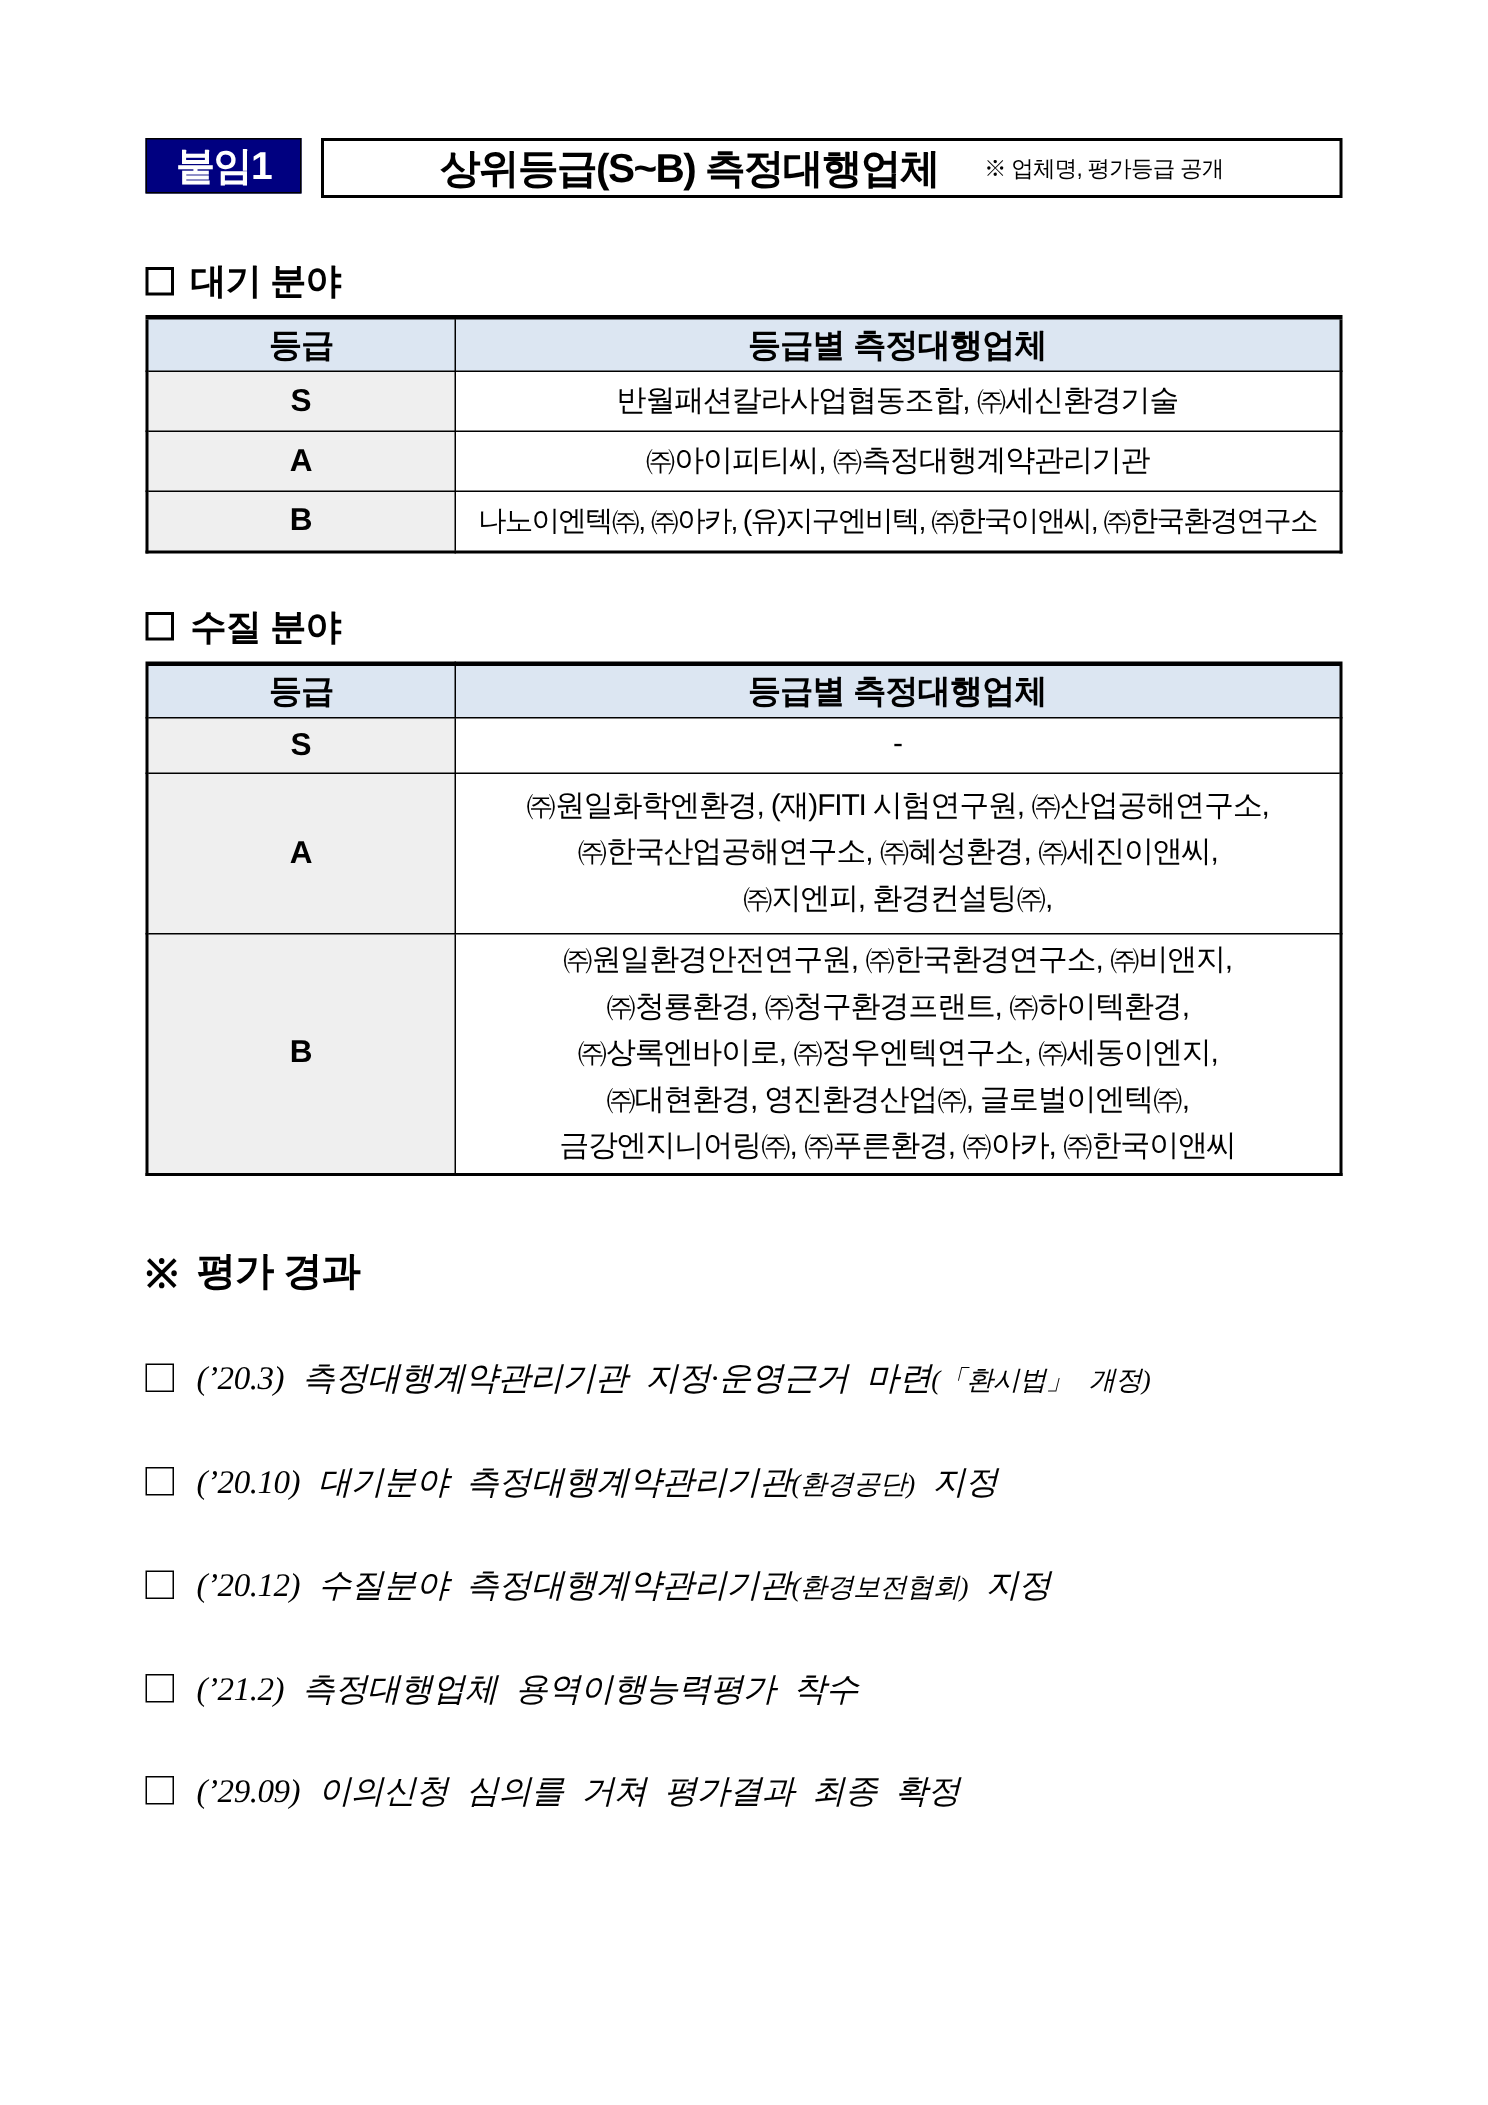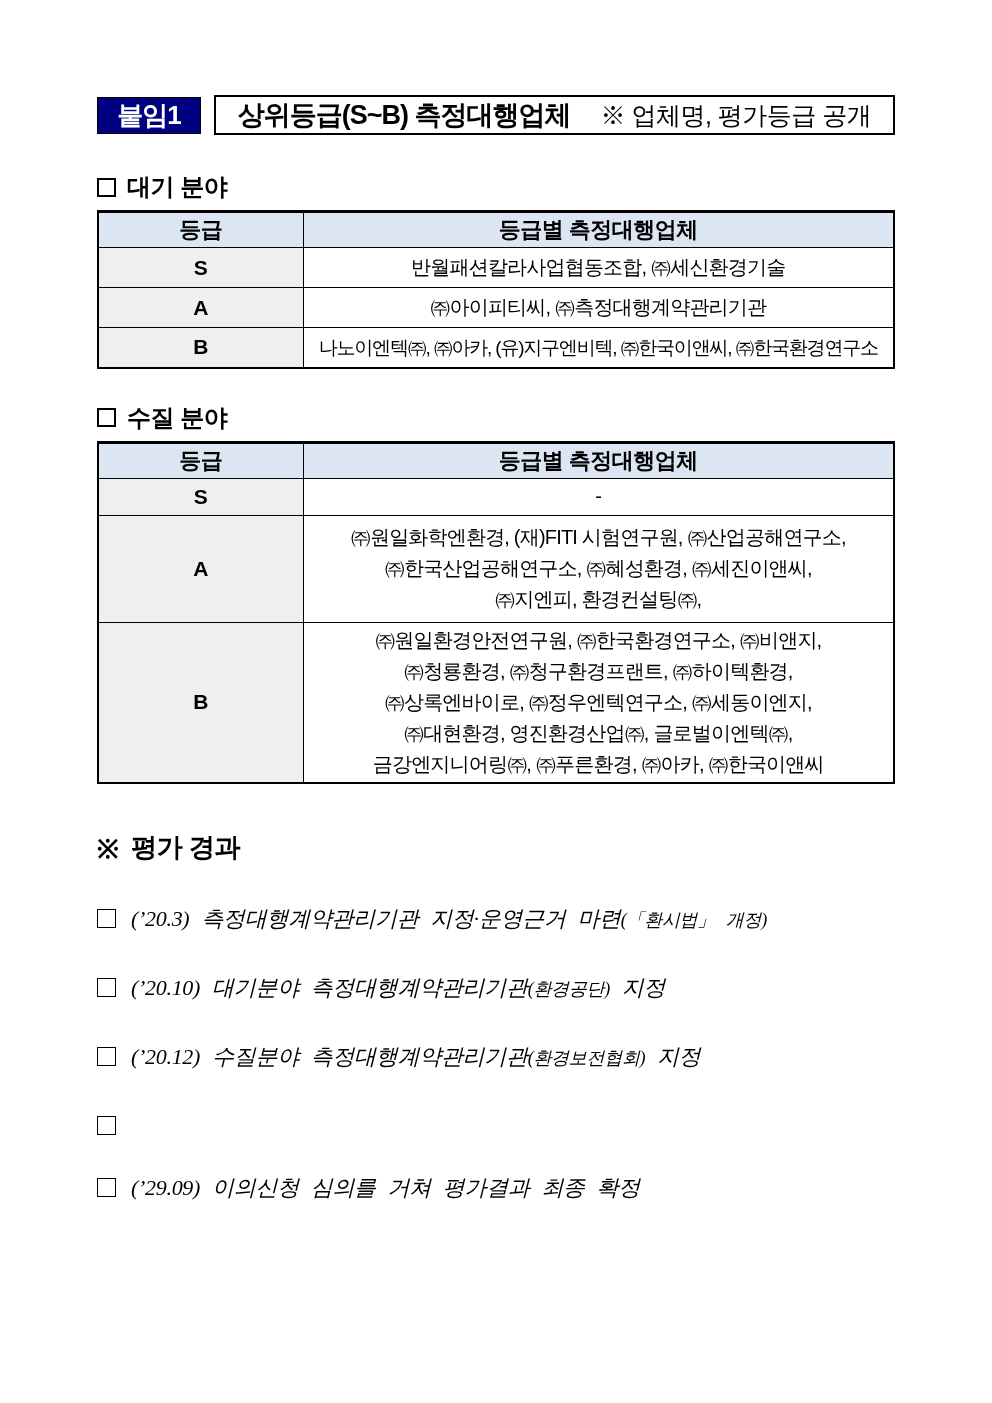--- a/index.html
+++ b/index.html
@@ -2,32 +2,32 @@
 <html><head>
 <meta charset="utf-8">
 <style>
   html,body{margin:0;padding:0;background:#ffffff;}
   .page{
     position:relative;width:992px;height:1403px;box-sizing:border-box;
     padding:92px 97px 0 97px;background:#ffffff;color:#000;
     font-family:"Liberation Sans",sans-serif;overflow:hidden;
   }
   
-  .attach-header{display:flex;align-items:center;gap:1px;height:46px;}
+  .attach-header{display:flex;align-items:flex-start;gap:1px;height:46px;}
   .badge{
     width:104px;background:#000080;border:1px solid #000;color:#fff;
     font-weight:bold;font-size:26px;display:flex;align-items:center;
     justify-content:center;box-sizing:border-box;letter-spacing:-1px;
   }
   .title-box{
     flex:1;border:2px solid #000;box-sizing:border-box;display:flex;
     align-items:center;justify-content:center;gap:30px;background:#fff;margin-left:12px;
   }
   .title-box .title{font-size:27px;font-weight:bold;letter-spacing:-1px;}
-  .title-box .note{font-size:25px;letter-spacing:-0.5px;}
+  .title-box .note{font-size:15px;letter-spacing:-0.5px;}
   
   .section-heading{
     margin-top:33px;margin-bottom:7px;font-size:24px;font-weight:bold;
     display:flex;align-items:center;gap:11px;letter-spacing:-0.5px;
   }
   .sq{width:19px;height:19px;border:2px solid #000;box-sizing:border-box;flex:none;}
   
   table.grade-table{
     width:100%;border-collapse:collapse;table-layout:fixed;
     border-left:2px solid #000;border-right:2px solid #000;
@@ -171,20 +171,23 @@
   <div class="milestone">
     <span class="checkbox"></span>
     <div class="m-content">
       <span class="m-date">(’20.12)</span><span>수질분야 측정대행계약관리기관</span><span class="m-small">(환경보전협회)</span>
       <span>지정</span>
     </div>
   </div>
 
   <div class="milestone">
     <span class="checkbox"></span>
+    <div class="m-content">
+      <span class="m-date">(’21.2)</span><span>측정대행업체 용역이행능력평가 착수</span>
+    </div>
   </div>
 
   <div class="milestone">
     <span class="checkbox"></span>
     <div class="m-content">
       <span class="m-date">(’29.09)</span><span>이의신청 심의를 거쳐 평가결과 최종 확정</span>
     </div>
   </div>
 
 </div>

